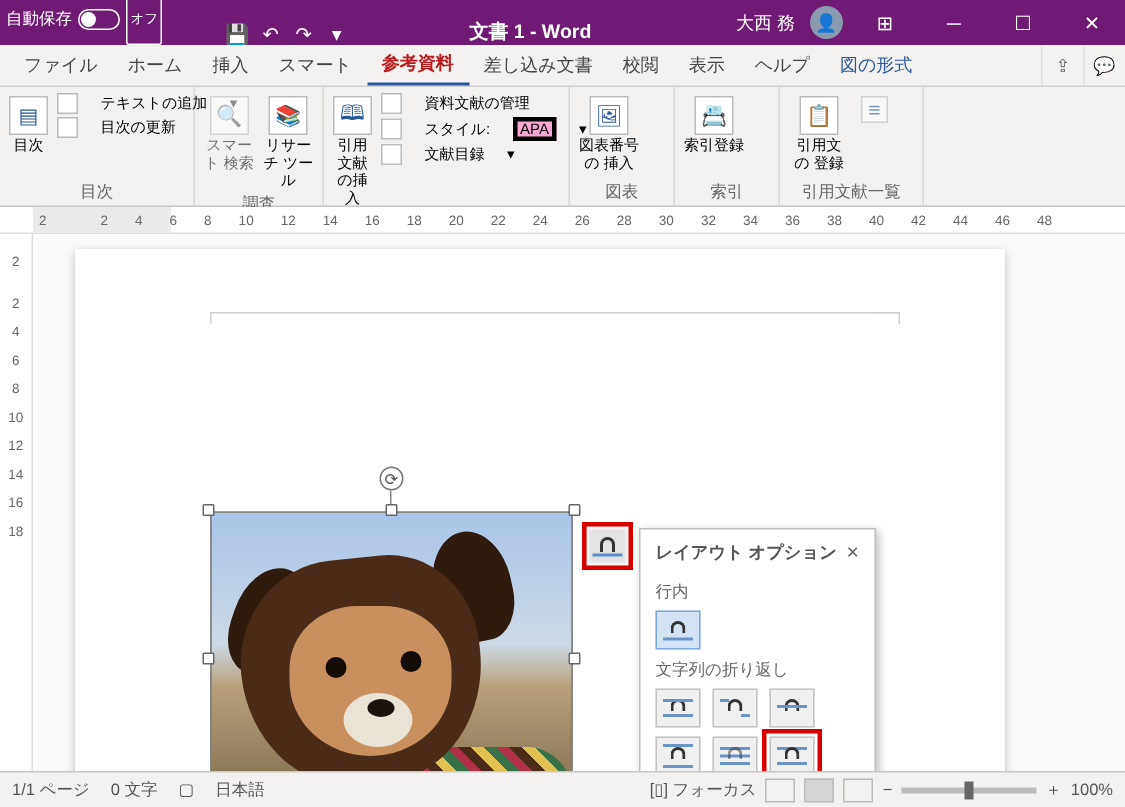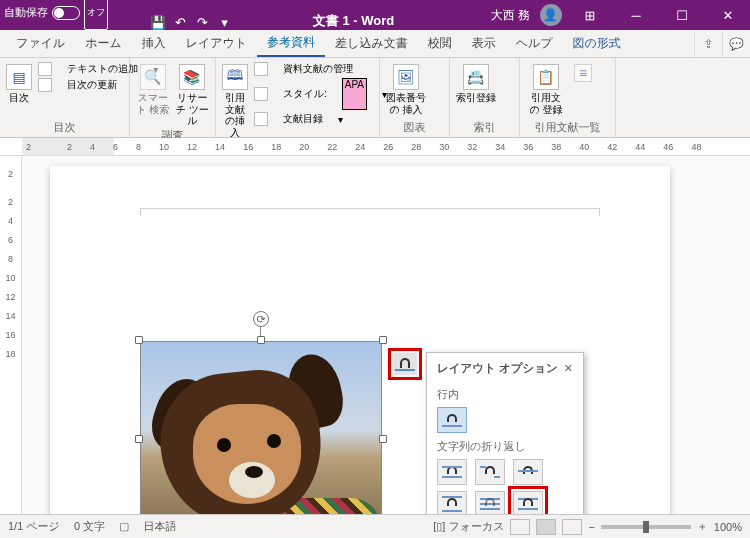--- a/index.html
+++ b/index.html
@@ -13,37 +13,37 @@
   .qat { display: flex; gap: 6px; align-items: center; }
   .qat span { width: 16px; height: 16px; display: inline-flex; align-items: center; justify-content: center; font-size: 13px; }
   .title-center { flex: 1; text-align: center; font-size: 13px; font-weight: bold; }
   .title-right { display: flex; align-items: center; gap: 10px; margin-left: 16px; }
   .avatar-circle { width: 22px; height: 22px; border-radius: 50%; background: #8a9bb0; display: inline-flex; align-items: center; justify-content: center; }
   .winbtn { width: 36px; height: 30px; display: inline-flex; align-items: center; justify-content: center; font-size: 13px; }
 
   
   .tabs { height: 28px; background: #f3f2f1; border-bottom: 1px solid #d0d0d0; display: flex; align-items: stretch; padding-left: 6px; }
   .tab { padding: 0 10px; display: flex; align-items: center; color: #444; font-size: 12px; cursor: pointer; }
-  .tab.active { color: #0369a1; border-bottom: 2px solid #2b579a; font-weight: 400; }
+  .tab.active { color: #b91c1c; border-bottom: 2px solid #2b579a; font-weight: 700; }
   .tab.context { color: #2b579a; }
   .tabs-right { margin-left: auto; display: flex; align-items: center; }
   .tabs-right span { width: 28px; height: 26px; display: inline-flex; align-items: center; justify-content: center; border-left: 1px solid #ddd; color: #666; }
 
   
   .ribbon { height: 80px; background: #f3f2f1; border-bottom: 1px solid #c8c8c8; display: flex; }
   .group { border-right: 1px solid #d8d8d8; display: flex; flex-direction: column; padding: 2px 6px 0; }
   .group-body { flex: 1; display: flex; align-items: flex-start; gap: 6px; padding-top: 2px; }
   .group-label { text-align: center; font-size: 11px; color: #666; padding: 1px 0 2px; white-space: nowrap; }
   .big-btn { display: flex; flex-direction: column; align-items: center; justify-content: flex-start; width: 40px; padding-top: 2px; }
   .big-btn .ic { width: 26px; height: 26px; border: 1px solid #bbb; background: #fff; margin-bottom: 2px; display:flex; align-items:center; justify-content:center; font-size:14px; color:#2b579a;}
   .big-btn .lbl { font-size: 10px; text-align: center; line-height: 1.15; }
   .small-stack { display: flex; flex-direction: column; gap: 2px; font-size: 10px; }
   .small-stack div { display: flex; align-items: center; gap: 15px; white-space: nowrap; }
   .mini-ic { width: 14px; height: 14px; background: #fff; border: 1px solid #bbb; display: inline-block; }
-  .style-select { height: 32px; font-size: 10px; padding: 0 2px; border: 1px solid #000000; background: #f9a8d4; }
+  .style-select { height: 16px; font-size: 10px; padding: 0 2px; border: 3px solid #000000; background: #f9a8d4; }
 
   
   .ruler-h { height: 18px; background: #fff; border-bottom: 1px solid #ddd; display: flex; align-items: center; font-size: 9px; color: #666; padding-left: 22px; position: relative; }
   .ruler-h .shade { position: absolute; left: 22px; top: 0; bottom: 0; width: 92px; background: #eaeaea; }
   .ruler-h .ticks { position: relative; display: flex; gap: 18px; padding-left: 4px; }
 
   
   .doc-area { position: relative; height: 358px; background: #fafafa; overflow: hidden; }
   .ruler-v { position: absolute; left: 0; top: 0; bottom: 0; width: 22px; background: #fff; border-right: 1px solid #ddd; display: flex; flex-direction: column; align-items: center; font-size: 9px; color: #666; padding-top: 4px; gap: 9px; }
   .page { position: absolute; left: 50px; top: 10px; width: 620px; height: 430px; background: #fff; box-shadow: 0 2px 6px rgba(0,0,0,.25); }
@@ -123,21 +123,21 @@
     <span class="winbtn">─</span>
     <span class="winbtn">☐</span>
     <span class="winbtn">✕</span>
   </div>
 </div>
 
 <div class="tabs">
   <div class="tab">ファイル</div>
   <div class="tab">ホーム</div>
   <div class="tab">挿入</div>
-  <div class="tab">レイアウト</div>
+  <div class="tab">スマート</div>
   <div class="tab active">参考資料</div>
   <div class="tab">差し込み文書</div>
   <div class="tab">校閲</div>
   <div class="tab">表示</div>
   <div class="tab">ヘルプ</div>
   <div class="tab context">図の形式</div>
   <div class="tabs-right">
     <span>⇪</span>
     <span>💬</span>
   </div>

